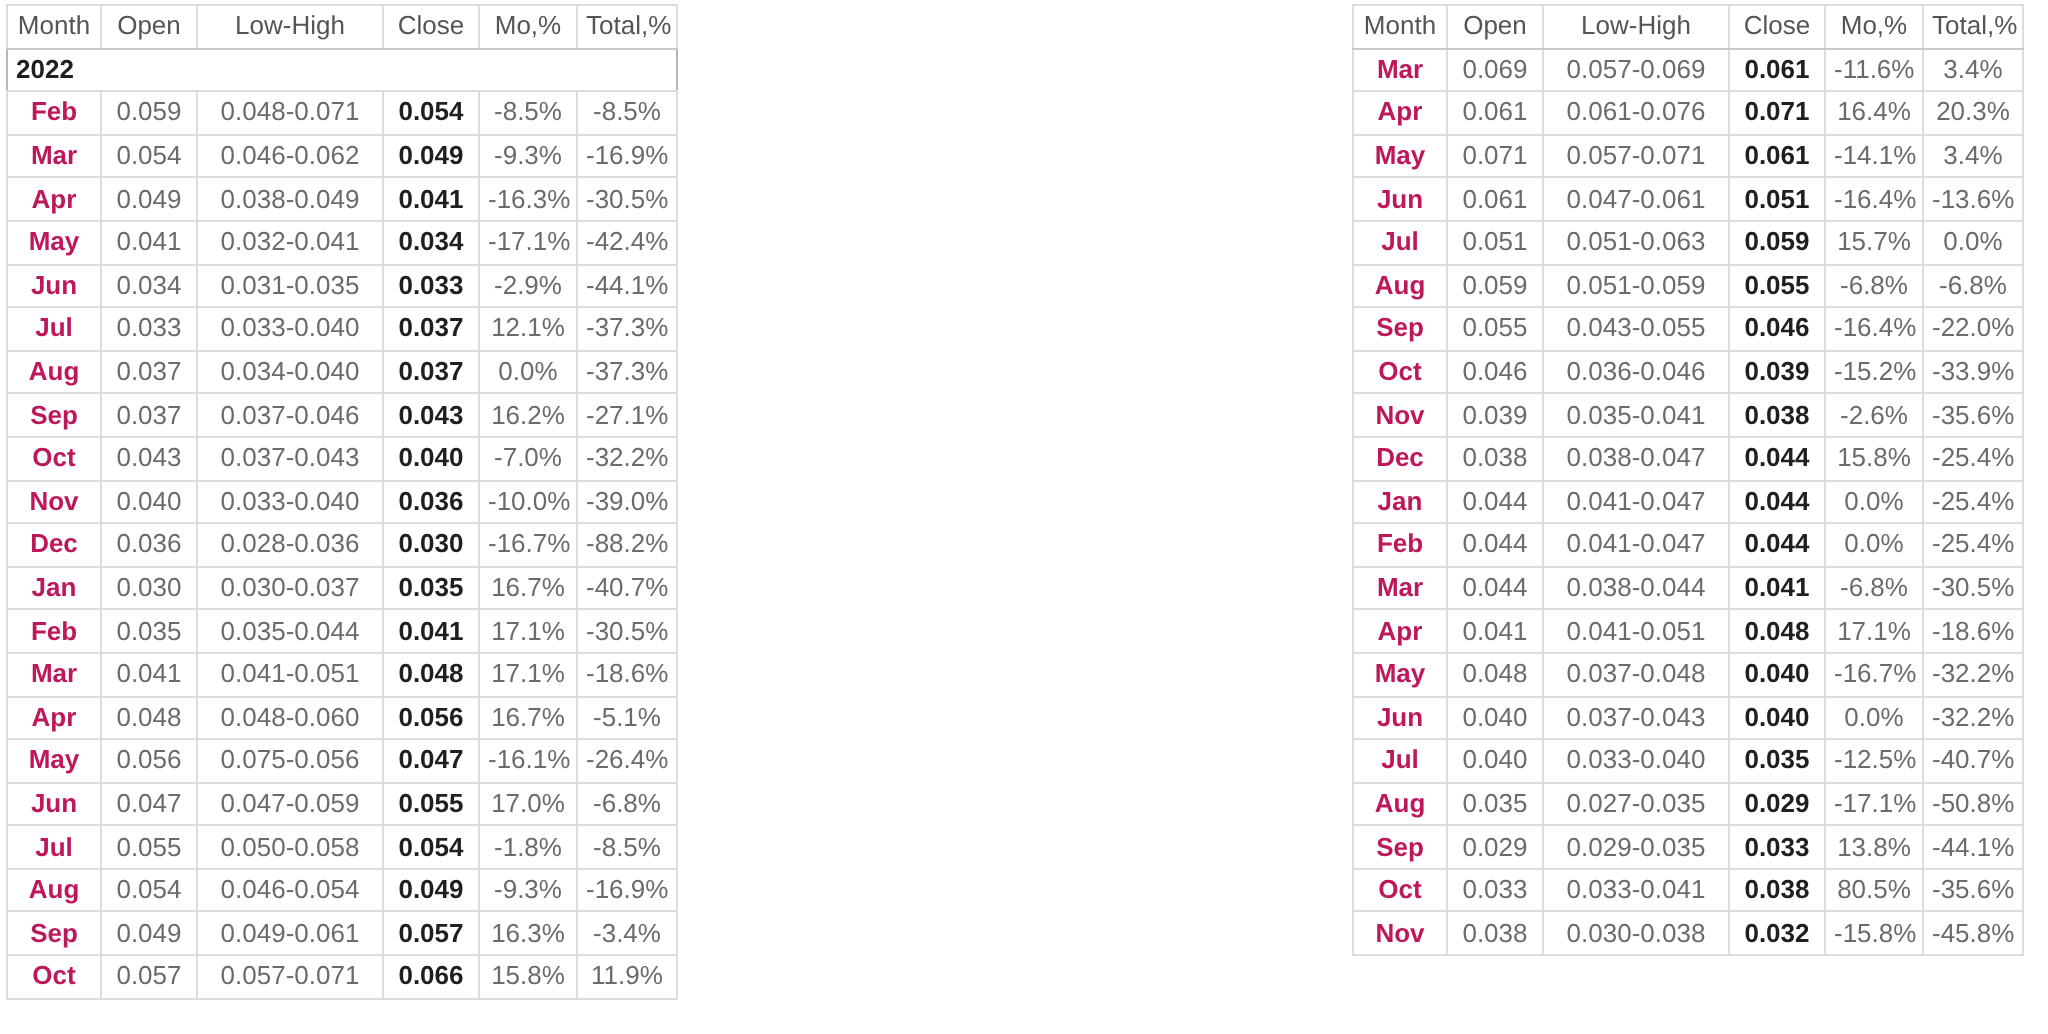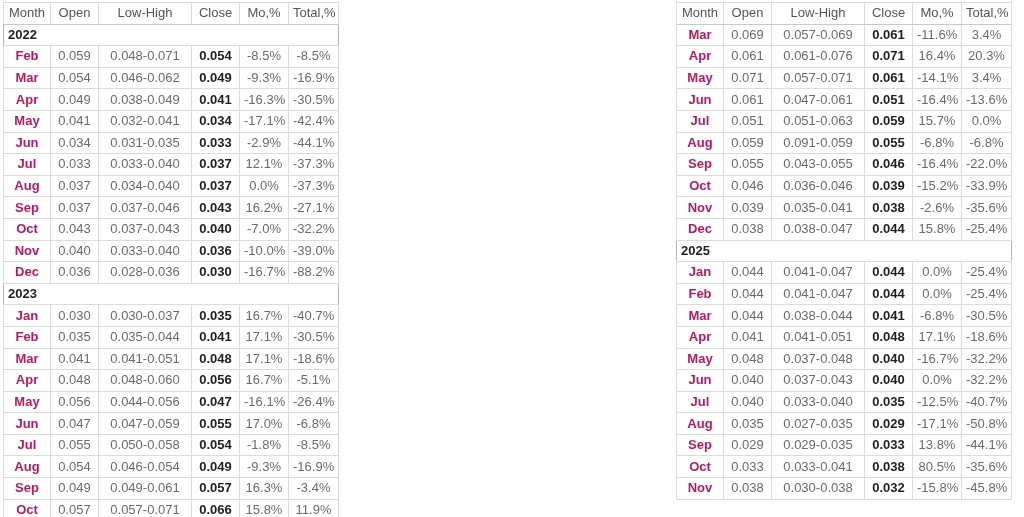--- a/index.html
+++ b/index.html
@@ -195,23 +195,20 @@
             <td class="total">-39.0%</td>
           </tr>
           <tr>
             <td class="month">Dec</td>
             <td class="open">0.036</td>
             <td class="range">0.028-0.036</td>
             <td class="close">0.030</td>
             <td class="mo">-16.7%</td>
             <td class="total">-88.2%</td>
           </tr>
-          <tr class="year-row">
-            <td colspan="6">2023</td>
-          </tr>
           <tr>
             <td class="month">Jan</td>
             <td class="open">0.030</td>
             <td class="range">0.030-0.037</td>
             <td class="close">0.035</td>
             <td class="mo">16.7%</td>
             <td class="total">-40.7%</td>
           </tr>
           <tr>
             <td class="month">Feb</td>
@@ -233,21 +230,21 @@
             <td class="month">Apr</td>
             <td class="open">0.048</td>
             <td class="range">0.048-0.060</td>
             <td class="close">0.056</td>
             <td class="mo">16.7%</td>
             <td class="total">-5.1%</td>
           </tr>
           <tr>
             <td class="month">May</td>
             <td class="open">0.056</td>
-            <td class="range">0.044-0.056</td>
+            <td class="range">0.075-0.056</td>
             <td class="close">0.047</td>
             <td class="mo">-16.1%</td>
             <td class="total">-26.4%</td>
           </tr>
           <tr>
             <td class="month">Jun</td>
             <td class="open">0.047</td>
             <td class="range">0.047-0.059</td>
             <td class="close">0.055</td>
             <td class="mo">17.0%</td>
@@ -346,21 +343,21 @@
             <td class="month">Jul</td>
             <td class="open">0.051</td>
             <td class="range">0.051-0.063</td>
             <td class="close">0.059</td>
             <td class="mo">15.7%</td>
             <td class="total">0.0%</td>
           </tr>
           <tr>
             <td class="month">Aug</td>
             <td class="open">0.059</td>
-            <td class="range">0.091-0.059</td>
+            <td class="range">0.051-0.059</td>
             <td class="close">0.055</td>
             <td class="mo">-6.8%</td>
             <td class="total">-6.8%</td>
           </tr>
           <tr>
             <td class="month">Sep</td>
             <td class="open">0.055</td>
             <td class="range">0.043-0.055</td>
             <td class="close">0.046</td>
             <td class="mo">-16.4%</td>
@@ -383,23 +380,20 @@
             <td class="total">-35.6%</td>
           </tr>
           <tr>
             <td class="month">Dec</td>
             <td class="open">0.038</td>
             <td class="range">0.038-0.047</td>
             <td class="close">0.044</td>
             <td class="mo">15.8%</td>
             <td class="total">-25.4%</td>
           </tr>
-          <tr class="year-row">
-            <td colspan="6">2025</td>
-          </tr>
           <tr>
             <td class="month">Jan</td>
             <td class="open">0.044</td>
             <td class="range">0.041-0.047</td>
             <td class="close">0.044</td>
             <td class="mo">0.0%</td>
             <td class="total">-25.4%</td>
           </tr>
           <tr>
             <td class="month">Feb</td>

